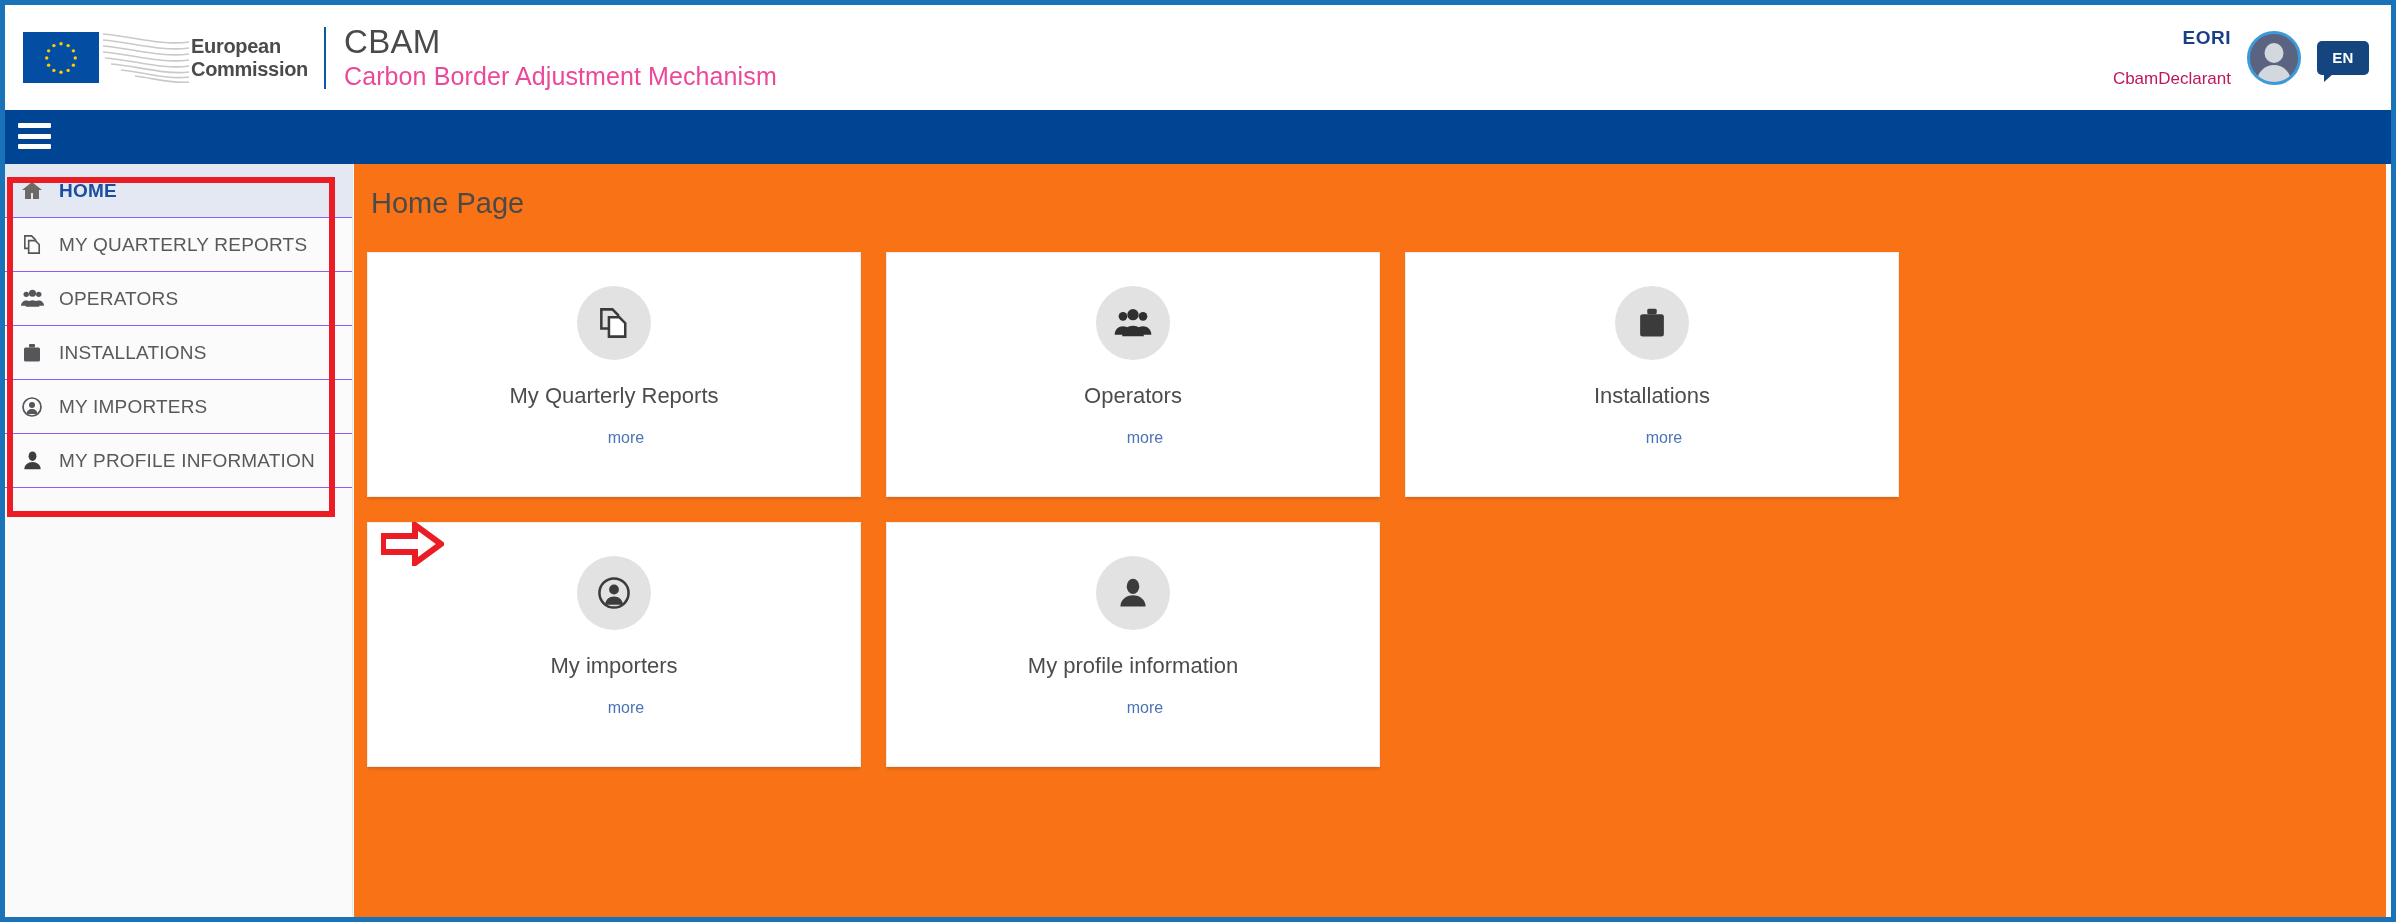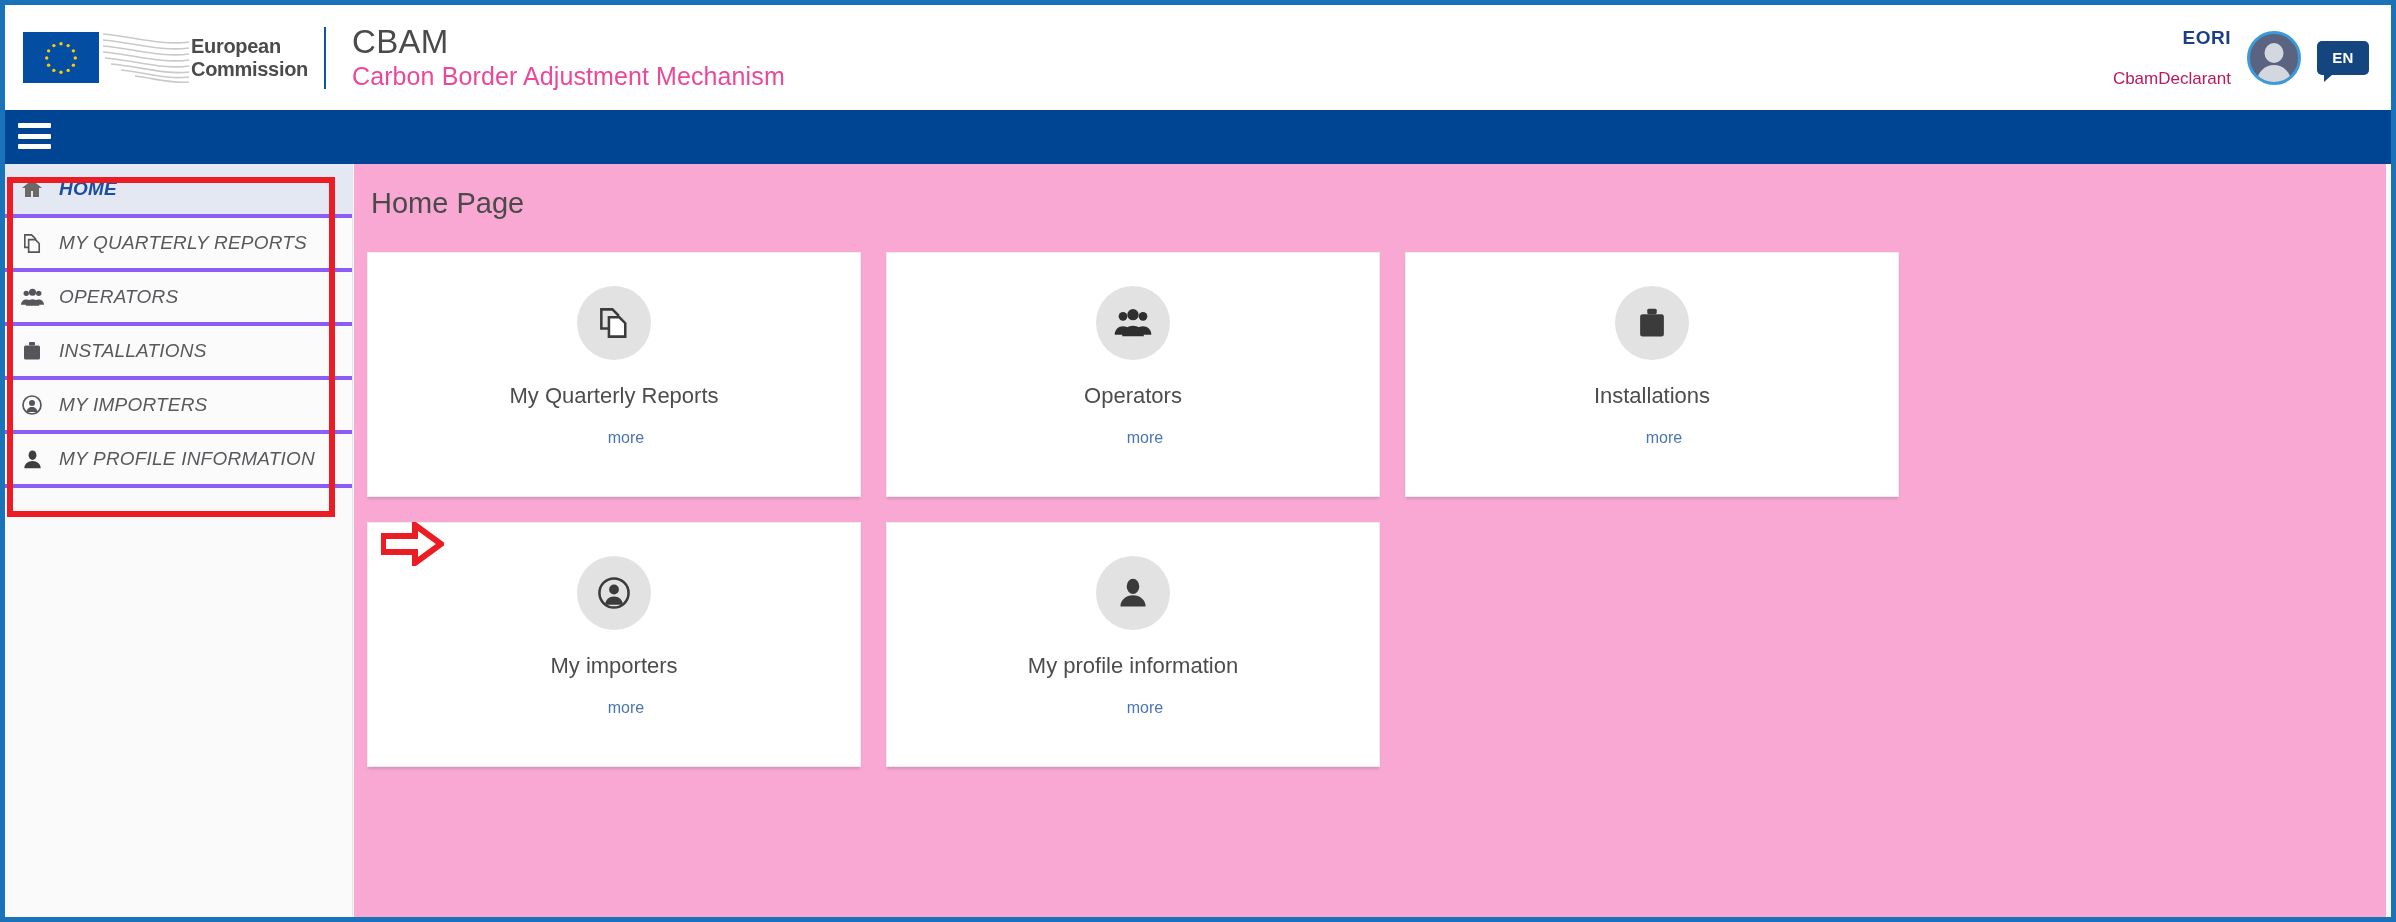--- a/index.html
+++ b/index.html
@@ -62,21 +62,21 @@
     color: #4b4b4b;
     line-height: 1.15;
     letter-spacing: -0.3px;
   }
   .header-divider {
     width: 2px; height: 62px;
     background: #0b57a4;
     margin: 0 18px 0 16px;
     flex: none;
   }
-  .app-title-block { line-height: 1.1; margin-left: 8px; }
+  .app-title-block { line-height: 1.1; }
   .app-title {
     font-size: 33px;
     color: #4a4a4a;
     font-weight: 400;
     letter-spacing: 0.3px;
   }
   .app-subtitle {
     font-size: 25px;
     color: #ec4899;
     font-weight: 400;
@@ -180,24 +180,23 @@
     left: 0; top: 159px;
     width: 348px; height: 754px;
     background: #fafafa;
     border-right: 1px solid #e7e7e7;
   }
   .nav-item {
     height: 54px;
     display: flex;
     align-items: center;
     padding-left: 12px;
-    border-bottom: 4px solid #8b5cf6;
+    border-bottom: 1px solid #8b5cf6;
     cursor: pointer;
     background: #fbfbfb;
-    font-style: italic;
   }
   .nav-item.active { background: #e3e8f2; }
   .nav-icon {
     width: 30px;
     display: flex;
     align-items: center;
     justify-content: center;
     color: #55565a;
     flex: none;
   }
@@ -221,21 +220,21 @@
     border: 6px solid #ec1c24;
     pointer-events: none;
     z-index: 40;
   }
 
   
   .main {
     position: absolute;
     left: 349px; top: 159px;
     width: 2037px; height: 754px;
-    background: #f9a8d4;
+    background: #f97316;
   }
   .page-title {
     margin: 23px 0 0 17px;
     font-size: 29px;
     color: #4a4a4a;
     font-weight: 400;
   }
   .card-grid {
     margin: 32px 0 0 13px;
     display: flex;

